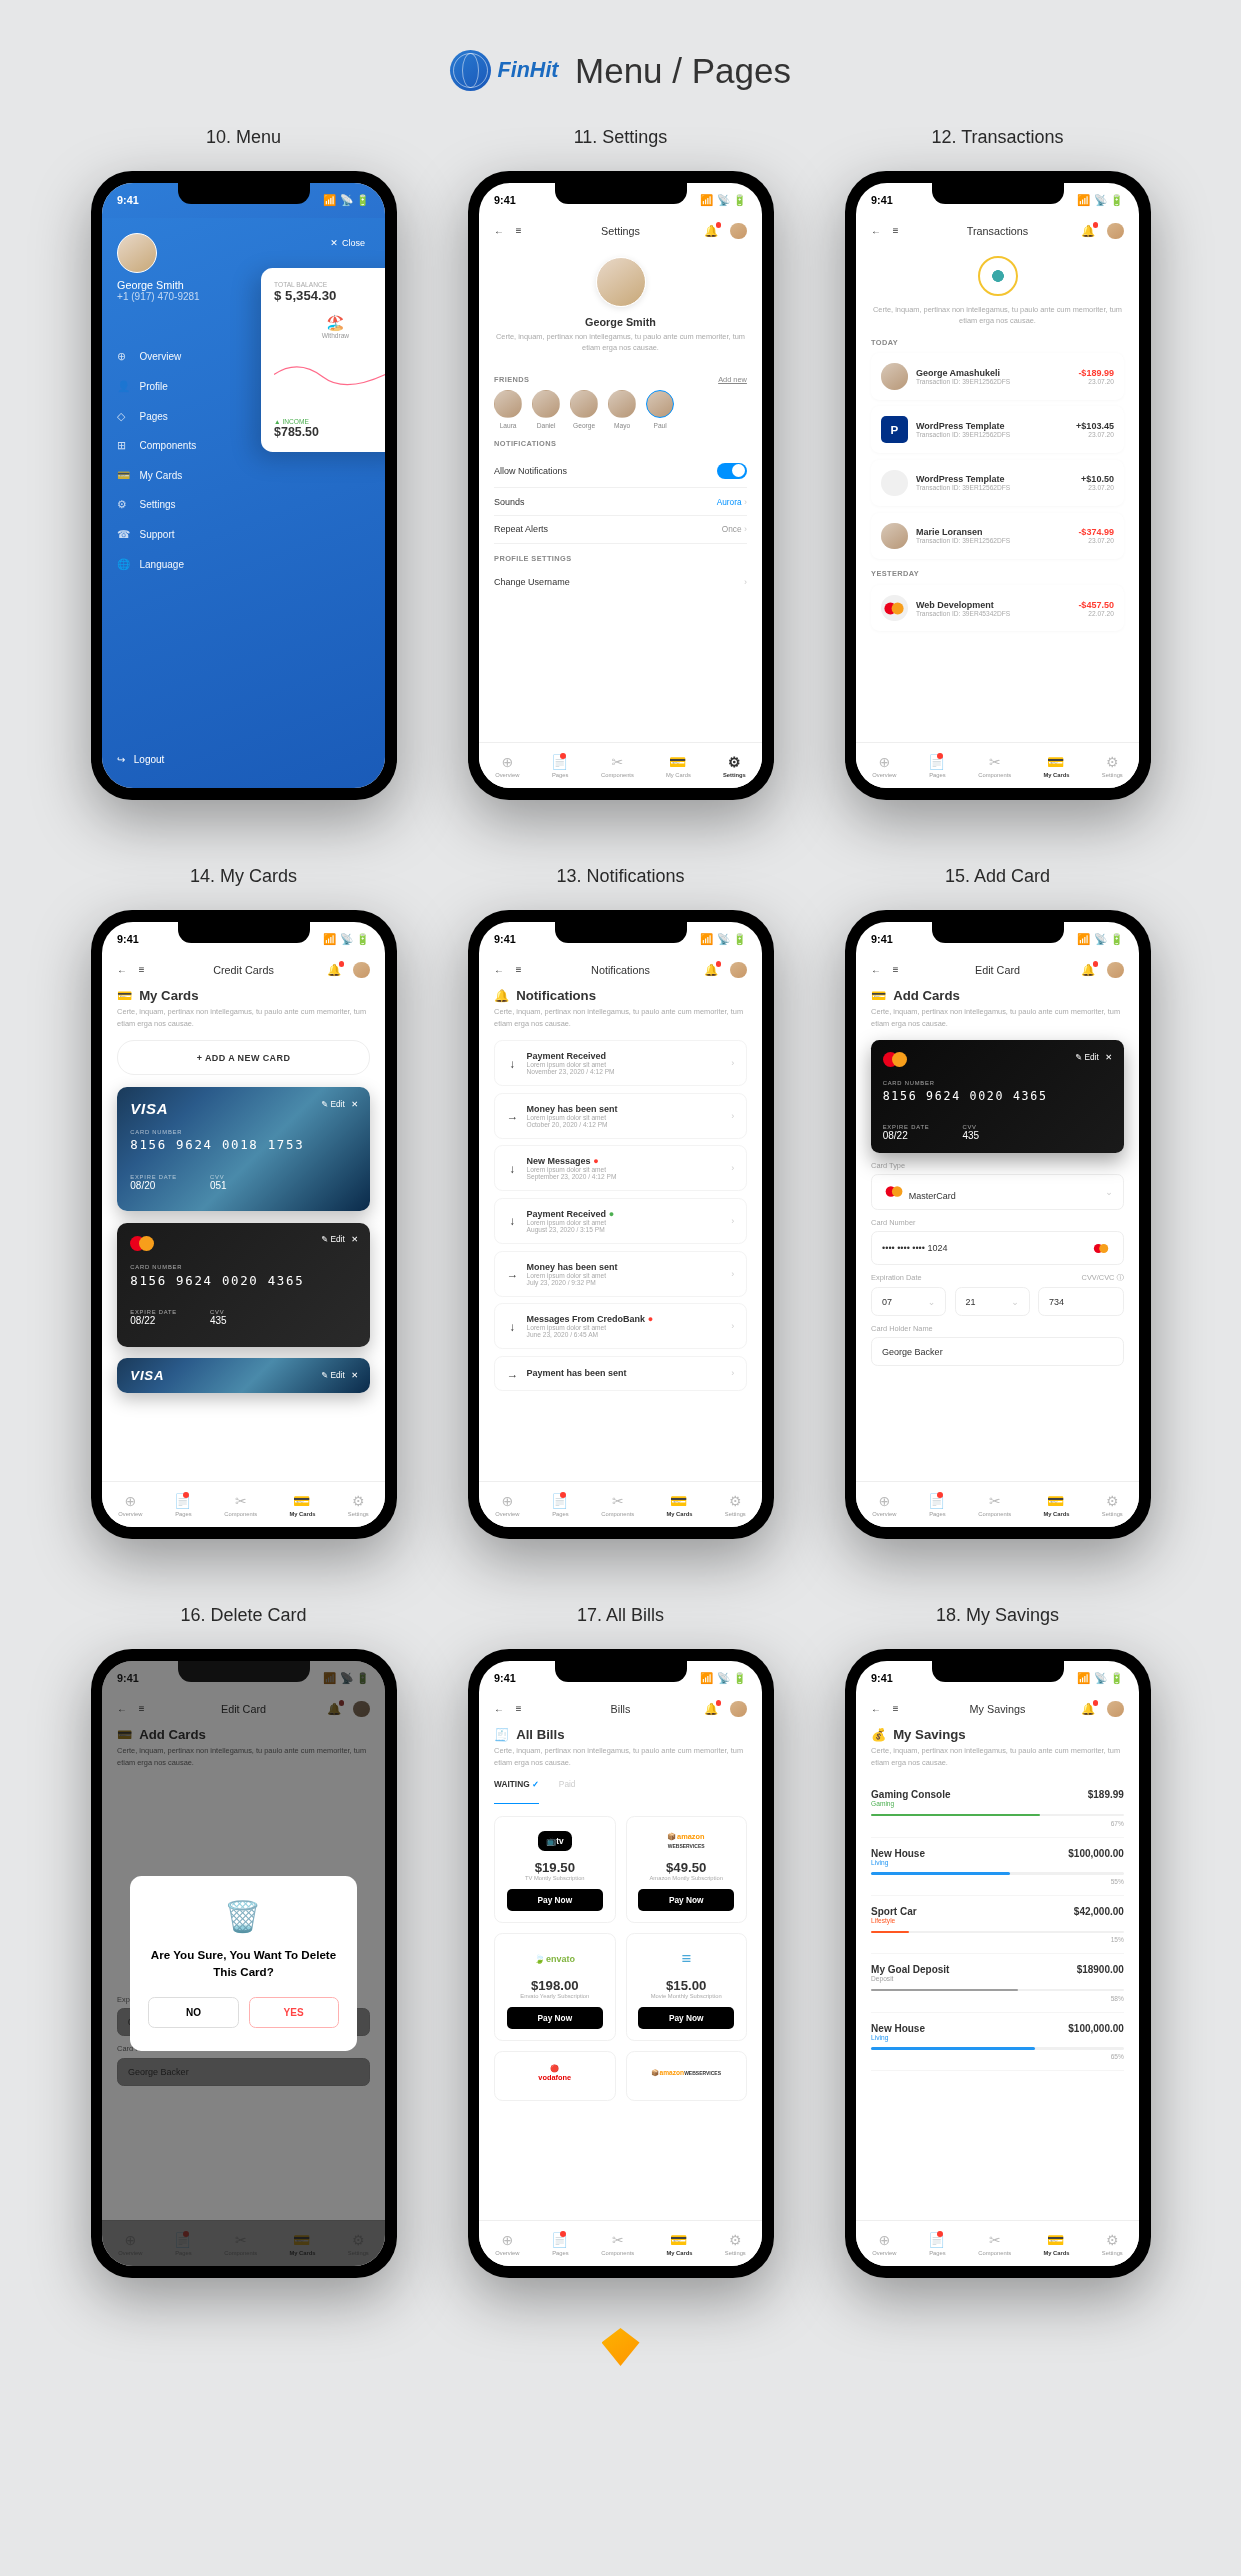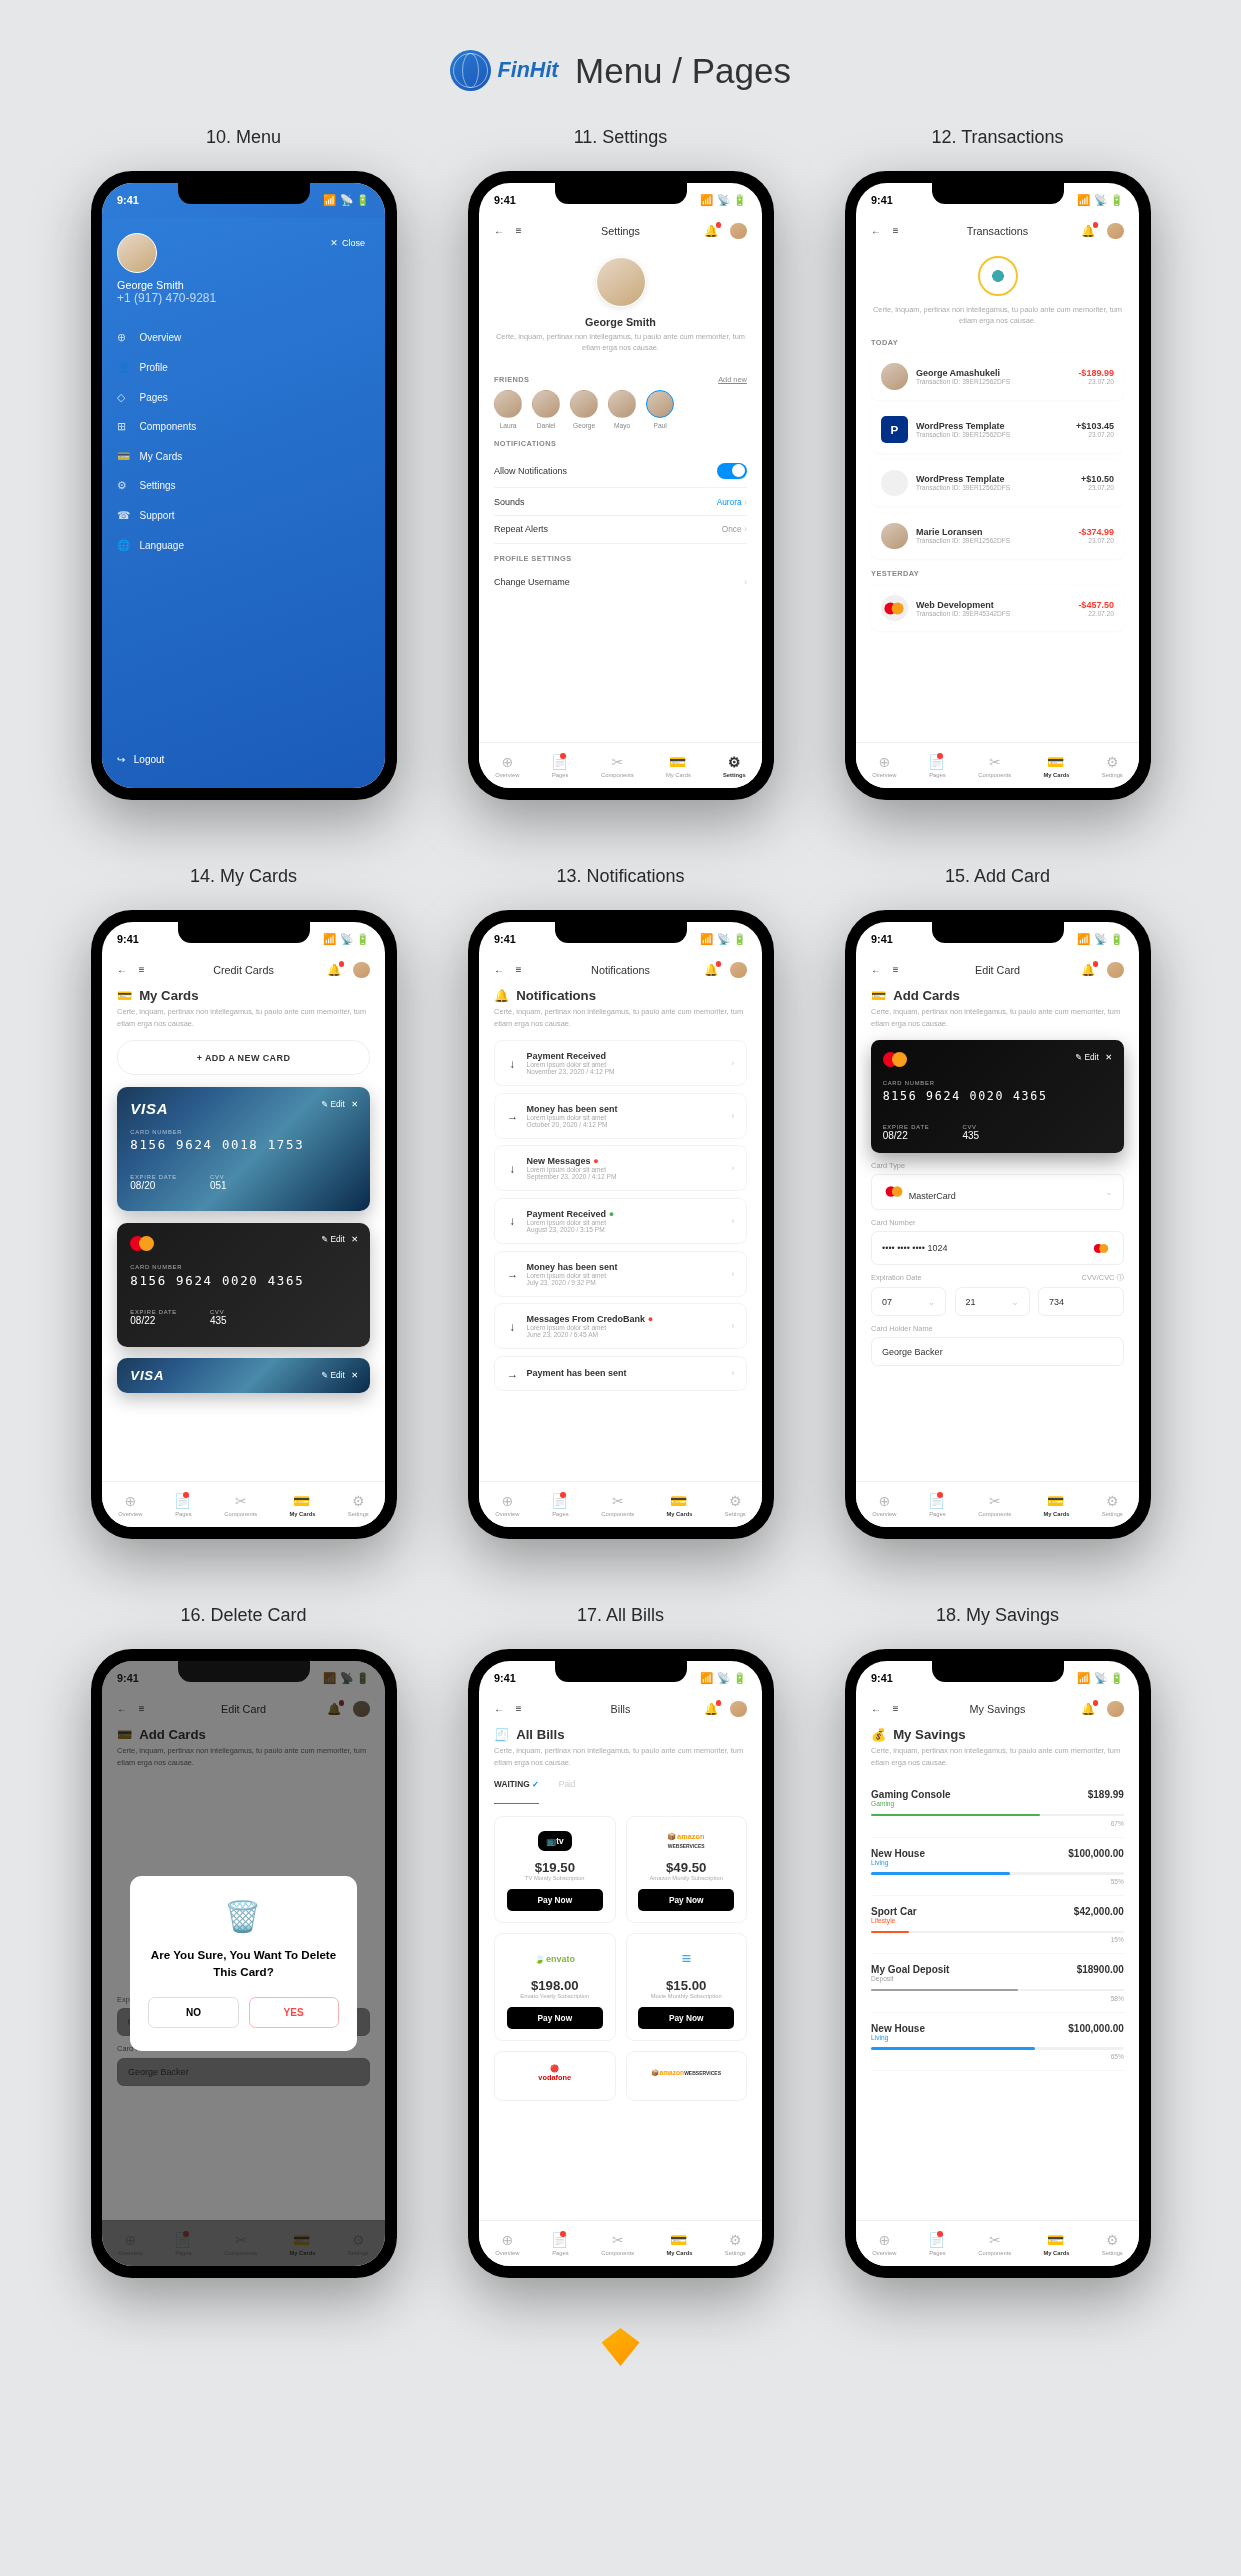--- a/index.html
+++ b/index.html
@@ -99,21 +99,21 @@
 .saving-amt{font-size:10px;font-weight:600}
 .saving-cat{font-size:6.6px;color:#aaa}
 .bar{height:2.5px;background:#f0f0f0;border-radius:1.7px;margin-top:6.6px;position:relative}
 .bar-fill{height:100%;border-radius:1.7px}
 .saving-pct{font-size:6.6px;color:#aaa;text-align:right;margin-top:3.3px}
 
 .menu-bg{background:linear-gradient(160deg,#2d7dd8,#1a5bb8);color:#fff;flex:1;display:flex;position:relative;padding:15px}
 .menu-left{width:65%}
 .menu-av{width:40px;height:40px;border-radius:50%;background:linear-gradient(145deg,#e8d8c8,#c8a878);border:1.7px solid #fff;margin-bottom:6.6px}
 .menu-name{font-size:10.8px;font-weight:500}
-.menu-phone{font-size:12px;opacity:.7;margin-bottom:18px}
+.menu-phone{font-size:10px;opacity:.7;margin-bottom:40px}
 .menu-items .mi{display:flex;align-items:center;gap:10px;padding:8.3px 0;font-size:10px;opacity:.95}
 .mi-icon{width:12.4px;font-size:10.8px;opacity:.8}
 .menu-peek{position:absolute;right:-25px;top:50px;width:149px;background:#fff;border-radius:11.6px;padding:13.2px;color:#333;box-shadow:-6.6px 6.6px 25px rgba(0,0,0,.2)}
 .close-btn{position:absolute;top:20px;right:20px;font-size:9px;color:#fff;display:flex;gap:4.1px;align-items:center}
 .logout{position:absolute;bottom:23px;left:15px;font-size:10px;display:flex;gap:8.3px;align-items:center}
 .chev{color:#ccc;font-size:9px}
 .mc-circles{display:inline-flex;align-items:center}
 .mc-circles .c1{width:15px;height:15px;border-radius:50%;background:#eb001b}
 .mc-circles .c2{width:15px;height:15px;border-radius:50%;background:#f79e1b;margin-left:-5.8px}
 .sketch{width:38px;height:38px;background:linear-gradient(145deg,#fdb300,#ff9500);margin:50px auto 0;clip-path:polygon(50% 0%, 100% 38%, 50% 100%, 0% 38%)}
@@ -180,20 +180,30 @@
                 <div class="mi">
                   <span class="mi-icon">☎</span>
                   <span>Support</span>
                 </div>
                 <div class="mi">
                   <span class="mi-icon">🌐</span>
                   <span>Language</span>
                 </div>
               </div>
    </div>
+   <div class="menu-peek">
+    <div style="font-size:6.6px;color:#aaa">TOTAL BALANCE</div>
+    <div style="font-size:13.2px;font-weight:700;margin-bottom:11.6px">$ 5,354.30</div>
+    <div style="text-align:center;font-size:6.6px;color:#999"><div style="font-size:15px">🏖️</div><span>Withdraw</span></div>
+    <svg viewBox="0 0 150 60" style="margin-top:15px">
+                <path d="M0,25 Q30,5 60,28 T150,18" fill="none" stroke="#ff6b8a" stroke-width="1.5"></path>
+              </svg>
+    <div style="font-size:6.6px;color:#4caf50;margin-top:11.6px">▲ <span>INCOME</span></div>
+    <div style="font-size:12.4px;font-weight:700">$785.50</div>
+   </div>
    <div class="logout">↪ <span>Logout</span></div>
   </div>
  </div>
       </div>
 </div>
 
 <div class="item">
  <div class="caption">11. Settings</div>
  <div class="phone">
         <div class="phone-inner">

